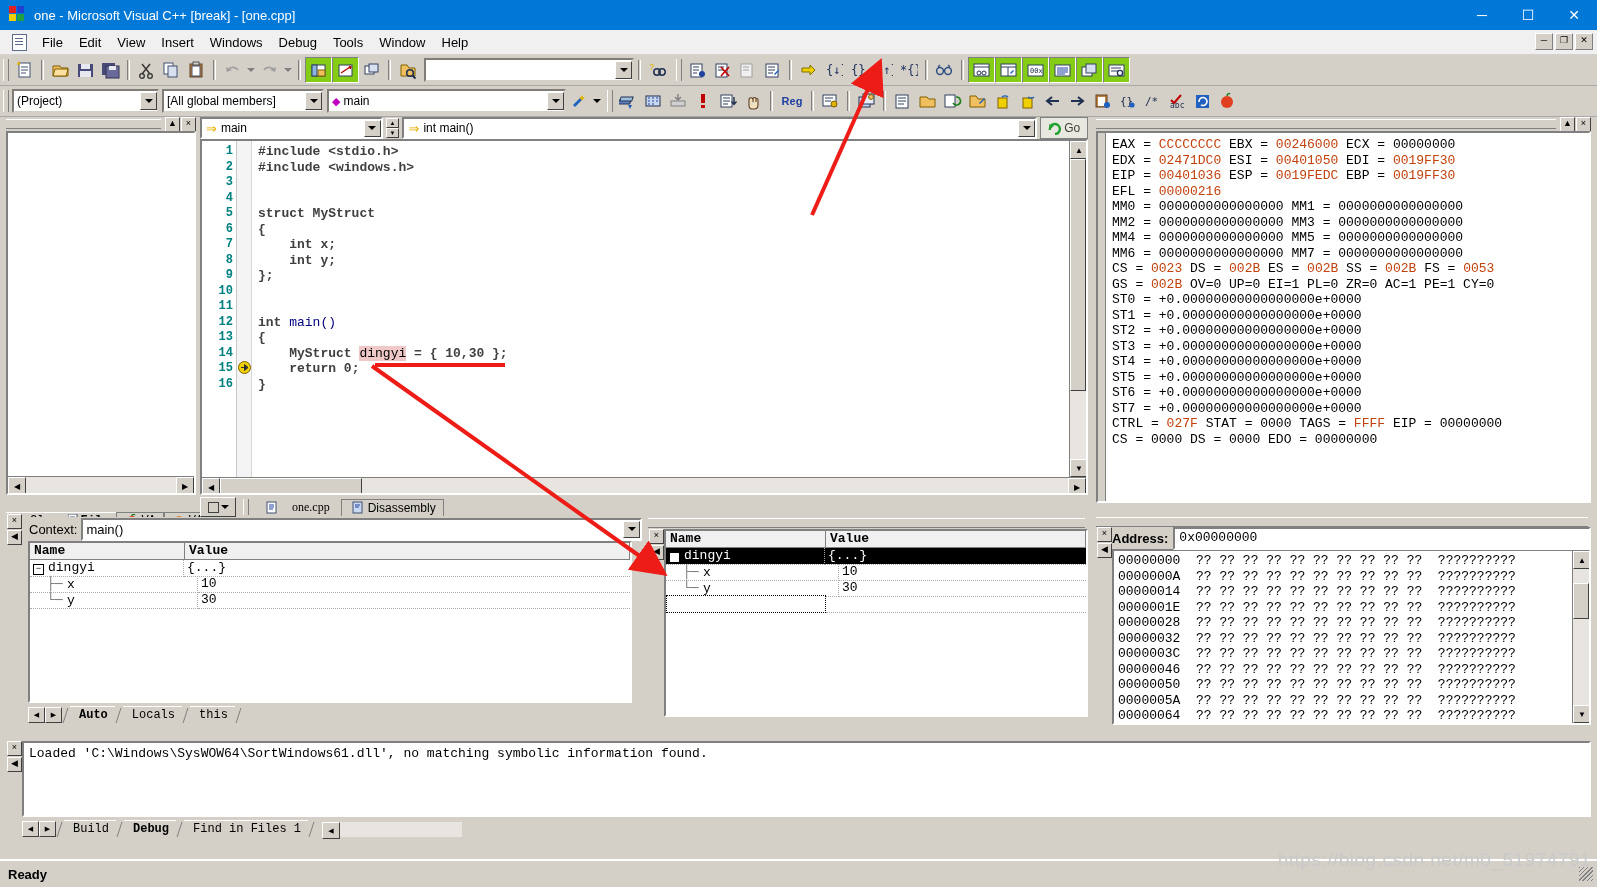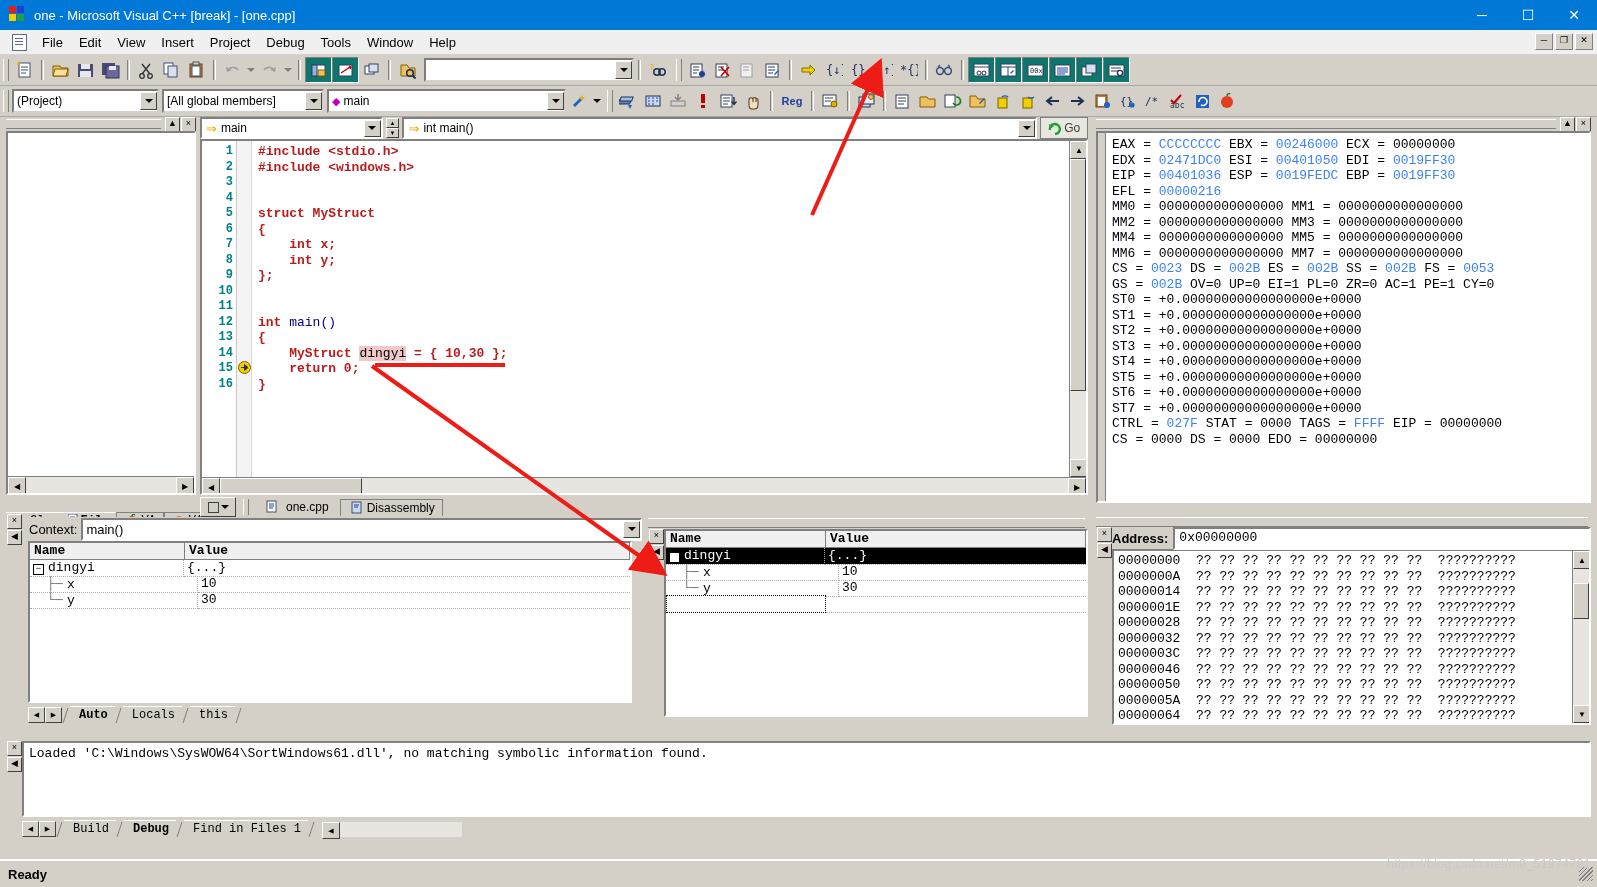--- a/index.html
+++ b/index.html
@@ -23,21 +23,21 @@
   .menu-doc-icon{width:13px;height:15px;margin:0 7px 0 12px;background:#fff;border:1px solid #5b6b8c;position:relative;}
   .menu-doc-icon:after{content:"";position:absolute;left:2px;top:3px;width:8px;height:1px;box-shadow:0 3px 0 #5b6b8c,0 6px 0 #5b6b8c;background:#5b6b8c;}
   .menu-item{padding:3px 8px;color:#000;font-size:13px;}
   .menubar-right{position:absolute;right:4px;top:3px;display:flex;gap:2px;}
   .mini-btn{width:16px;height:15px;background:#d4d0c8;border:1px solid #fff;border-right-color:#808080;border-bottom-color:#808080;font-size:9px;line-height:13px;text-align:center;}
 
   
   .toolbar{height:30px;background:#d4d0c8;display:flex;align-items:center;border-bottom:1px solid #a8a8a8;position:relative;}
   .tgrip{width:4px;height:22px;margin:0 3px;border-left:1px solid #fff;border-right:1px solid #808080;}
   .tbtn{width:25px;height:24px;margin:0 0px;display:flex;align-items:center;justify-content:center;position:relative;}
-  .tbtn.sunken{border:1px solid #808080;border-right-color:#fff;border-bottom-color:#fff;background:#0f766e;}
+  .tbtn.sunken{border:1px solid #808080;border-right-color:#fff;border-bottom-color:#fff;background:#84cc16;}
   .tsep{width:1px;height:20px;margin:0 4px;border-left:1px solid #808080;border-right:1px solid #fff;}
   .combo{height:20px;background:#fff;border:2px inset #d4d0c8;display:flex;align-items:center;font-size:12px;padding-left:3px;}
   .combo .arrow{margin-left:auto;width:15px;height:16px;background:#d4d0c8;border:1px solid #fff;border-right-color:#404040;border-bottom-color:#404040;display:flex;align-items:center;justify-content:center;}
   .caret-d{width:0;height:0;border-left:4px solid transparent;border-right:4px solid transparent;border-top:4px solid #000;}
   .spin{width:14px;height:20px;display:flex;flex-direction:column;}
   .spin div{flex:1;background:#d4d0c8;border:1px solid #fff;border-right-color:#404040;border-bottom-color:#404040;display:flex;align-items:center;justify-content:center;}
 
   
   .body{position:relative;height:728px;background:#d4d0c8;}
   .panel{position:absolute;background:#d4d0c8;}
@@ -61,45 +61,45 @@
   .tab.active{font-weight:bold;}
   .tabsep{width:8px;height:15px;position:relative;}
   .tabsep:after{content:"";position:absolute;left:3px;top:0;width:1px;height:15px;background:#808080;transform:skewX(-18deg);}
 
   
   .ed-head{height:22px;display:flex;align-items:center;background:#d4d0c8;gap:3px;}
   .ed-combo{height:18px;background:#fff;border:2px solid;border-color:#808080 #fff #fff #808080;display:flex;align-items:center;font-size:12px;padding-left:2px;}
   .arrowglyph{color:#e8b000;font-size:13px;margin:0 4px 0 2px;}
   .code{font-family:"Liberation Mono",monospace;font-size:13px;line-height:15.5px;white-space:pre;}
   .gutter{background:#fff;width:34px;text-align:right;color:#008080;font-weight:bold;font-family:"Liberation Mono",monospace;font-size:12px;line-height:15.5px;}
-  .kw{color:#b91c1c;font-weight:bold;}
+  .kw{color:#404040;font-weight:bold;}
   .cd-dark{color:#000080;}
   .sel{background:#f0c8c8;}
 
   
   .vscroll{width:16px;background:#d4d0c8;display:flex;flex-direction:column;}
   .hscroll{height:16px;background:#d4d0c8;display:flex;}
   .sbtn{width:16px;height:16px;background:#d4d0c8;border:1px solid #fff;border-right-color:#404040;border-bottom-color:#404040;display:flex;align-items:center;justify-content:center;flex:none;}
   .strack{flex:1;background:#e8e5e0;}
   .sthumb{background:#d4d0c8;border:1px solid #fff;border-right-color:#404040;border-bottom-color:#404040;}
 
   
   .mono{font-family:"Liberation Mono",monospace;font-size:13px;line-height:15.5px;white-space:pre;}
-  .reg-red{color:#3b82f6;}
+  .reg-red{color:#c2410c;}
 
   
   .gridhdr{height:16px;display:flex;background:#f0f0f0;border-bottom:1px solid #808080;font-family:"Liberation Mono",monospace;font-size:13px;font-weight:bold;}
   .gridhdr>div{padding-left:4px;border-right:1px solid #808080;}
   .grow{height:16px;display:flex;font-family:"Liberation Mono",monospace;font-size:13px;align-items:center;}
   .grow>div{padding-left:3px;height:16px;line-height:16px;border-bottom:1px dotted #aaa;}
   .grow.selected{background:#000;color:#fff;}
   .minus{width:9px;height:9px;border:1px solid #000;background:#fff;font-size:9px;line-height:6px;text-align:center;display:inline-block;font-family:"Liberation Sans",sans-serif;}
 
   .statusbar{position:absolute;left:0;bottom:0;width:1597px;height:26px;background:#d4d0c8;border-top:2px solid #fff;display:flex;align-items:center;font-size:13px;font-weight:bold;padding-left:8px;}
-  .watermark{position:absolute;right:6px;bottom:16px;color:#c9c9c9;font-size:12px;letter-spacing:.5px;pointer-events:none;}
+  .watermark{position:absolute;right:6px;bottom:16px;color:#c9c9c9;font-size:19px;letter-spacing:.5px;pointer-events:none;}
 
   .arrow-svg{position:absolute;left:0;top:0;pointer-events:none;}
 </style>
 </head>
 <body>
 
 <div class="app">
 
   <div class="titlebar">
     <div class="tb-icon">
@@ -115,21 +115,21 @@
       <div class="winbtn close">✕</div>
     </div>
   </div>
 
   <div class="menubar">
     <div class="menu-doc-icon"></div>
     <div class="menu-item">File</div>
     <div class="menu-item">Edit</div>
     <div class="menu-item">View</div>
     <div class="menu-item">Insert</div>
-    <div class="menu-item">Project</div>
+    <div class="menu-item">Windows</div>
     <div class="menu-item">Debug</div>
     <div class="menu-item">Tools</div>
     <div class="menu-item">Window</div>
     <div class="menu-item">Help</div>
     <div class="menubar-right">
       <div class="mini-btn">─</div>
       <div class="mini-btn">❐</div>
       <div class="mini-btn">✕</div>
     </div>
   </div>
@@ -678,21 +678,21 @@
             </div>
         </div>
       </div>
 
       <div style="display:flex;align-items:center;height:20px;margin-top:2px;gap:4px">
         <div style="width:34px;height:18px;background:#d4d0c8;border:1px solid #fff;border-right-color:#404040;border-bottom-color:#404040;display:flex;align-items:center;justify-content:center;gap:2px">
           <span style="width:9px;height:9px;border:1px solid #404040;display:inline-block"></span>
             <span class="caret-d"></span>
         </div>
         <div class="tgrip" style="height:16px"></div>
-        <div class="tab" style="display:flex;align-items:flex-start;gap:8px;font-family:Liberation Sans, sans-serif;border:none">
+        <div class="tab" style="display:flex;align-items:center;gap:14px;font-family:Liberation Serif, serif;border:none">
           <svg width="13" height="13">
               <rect x="2" y="1" width="9" height="11" fill="#fff" stroke="#405070"></rect>
               <path d="M4 4h5M4 6h5M4 8h4" stroke="#2040a0"></path>
             </svg>
           <span>one.cpp</span>
         </div>
         <div class="tab" style="display:flex;align-items:center;gap:4px;font-family:'Liberation Sans',sans-serif;border:1px solid #808080;border-bottom:none;">
           <svg width="13" height="13">
               <rect x="2" y="1" width="9" height="11" fill="#c8d8f0" stroke="#405070"></rect>
               <path d="M4 4h5M4 6h4" stroke="#2040a0"></path>

